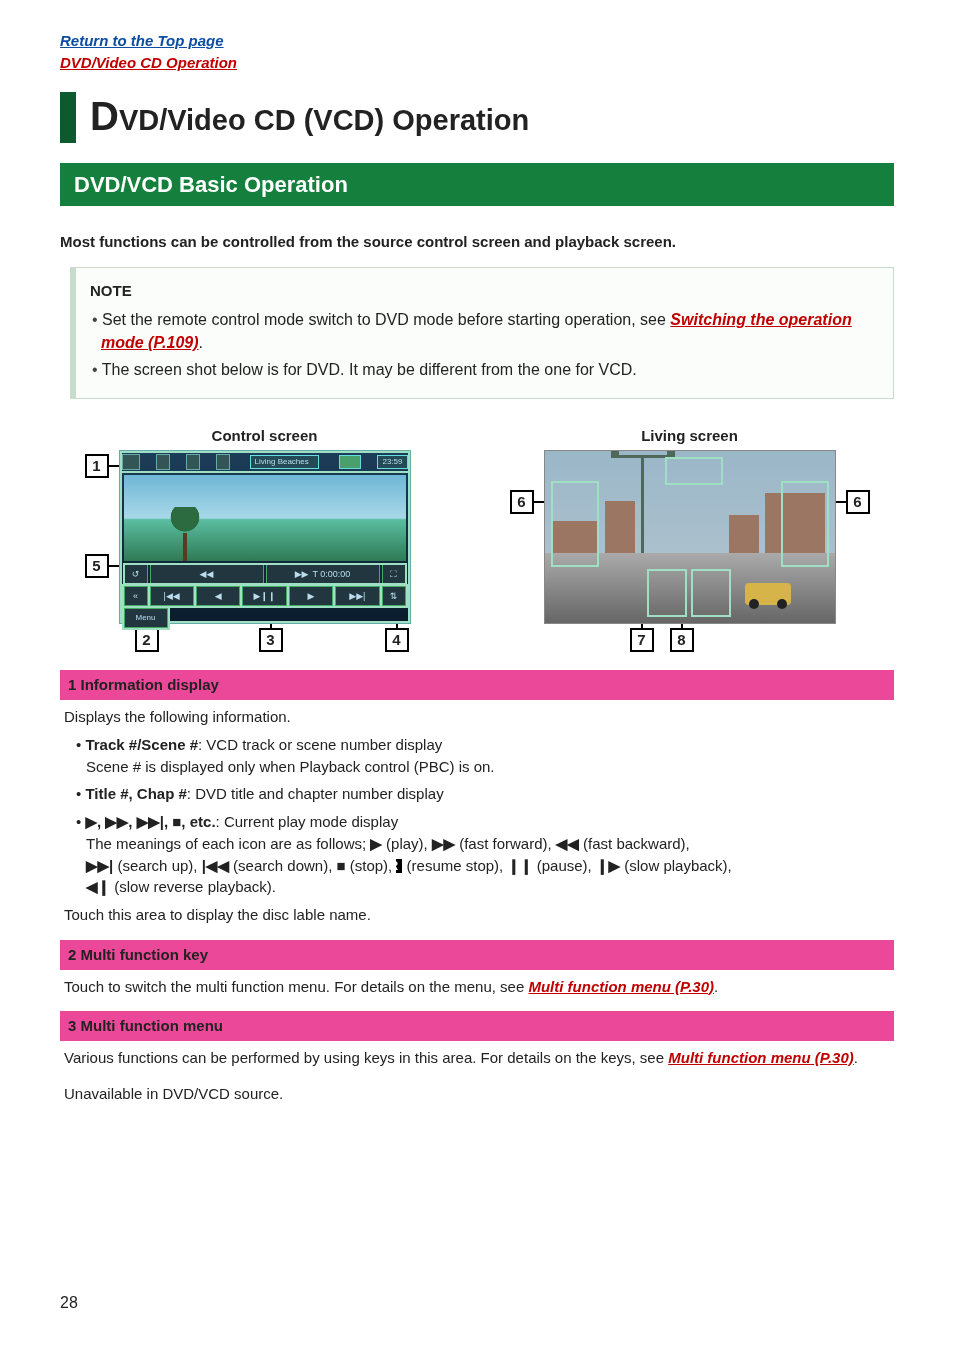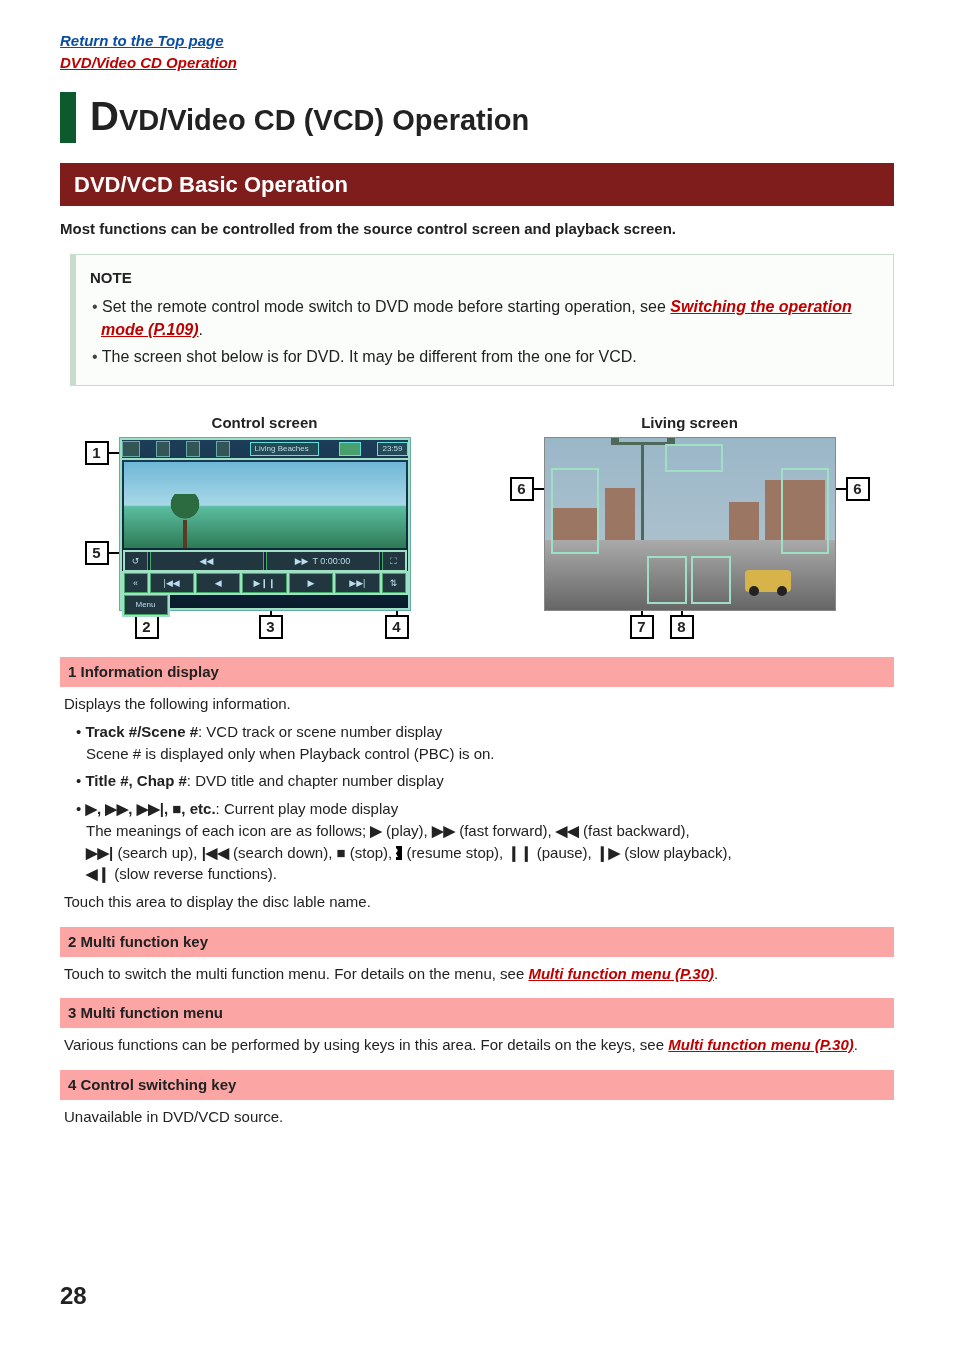--- a/index.html
+++ b/index.html
@@ -28,26 +28,26 @@
   .page-title {
     border-left: 16px solid #0c5a2e;
     padding: 4px 0 2px 14px;
     margin-bottom: 20px;
     font-size: 29px;
     font-weight: 700;
     color: #222;
   }
   .page-title .big { font-size: 40px; line-height: 1; }
   .section-bar {
-    background: #7f1d1d;
+    background: #15803d;
     color: #fff;
     padding: 6px 14px;
     font-size: 22px;
     font-weight: 700;
-    margin-bottom: 12px;
+    margin-bottom: 25px;
   }
   .intro { font-weight: 700; margin-bottom: 14px; }
   .note-box {
     border: 1px solid #c7dccc;
     border-left: 6px solid #c7dccc;
     background: #fafdfa;
     padding: 12px 14px 12px 14px;
     margin: 0 0 18px 10px;
   }
   .note-box .note-title { font-weight: 700; margin-bottom: 6px; }
@@ -122,35 +122,35 @@
   .vid .l1{left:-30px;} .vid .l2{left:26px;}
   .vid .zone { position:absolute; border:2px solid #9fe0c5; }
   .vid .zL{left:6px;top:30px;width:48px;height:86px;}
   .vid .zR{right:6px;top:30px;width:48px;height:86px;}
   .vid .zT{left:120px;top:6px;width:58px;height:28px;}
   .vid .zBa{left:102px;bottom:6px;width:40px;height:48px;}
   .vid .zBb{left:146px;bottom:6px;width:40px;height:48px;}
 
   .item-block { margin-bottom: 14px; }
   .item-head {
-    background: #fca5a5;
+    background: #ec4899;
     font-weight: 700;
     padding: 4px 8px;
     margin-bottom: 6px;
   }
   .item-body { padding: 0 4px; }
   .item-body p { margin-bottom: 6px; }
   .item-body ul { list-style:none; padding-left: 12px; }
   .item-body ul li { text-indent:-10px; padding-left:10px; margin-bottom:6px; }
   .item-body ul li::before { content:"• "; }
   .b { font-weight:700; }
   .sym { font-family: "Segoe UI Symbol", Arial, sans-serif; font-weight:700; }
   .r-box { display:inline-block; background:#000; color:#fff; font-weight:700; font-size:12px; padding:0 3px; line-height:14px; vertical-align:1px;}
 
-  .page-num { font-size: 24px; font-weight: 700; position:absolute; bottom:40px; left:60px; }
+  .page-num { font-size: 16px; font-weight: 400; position:absolute; bottom:40px; left:60px; }
 </style>
 </head>
 <body>
 
 <div class="top-links">
   <a href="#">Return to the Top page</a>
   <a href="#" class="red">DVD/Video CD Operation</a>
 </div>
 
 <div class="page-title">
@@ -275,21 +275,21 @@
         <span>The meanings of each icon are as follows; </span>
         <span class="sym">▶</span><span> (play), </span>
         <span class="sym">▶▶</span><span> (fast forward), </span>
         <span class="sym">◀◀</span><span> (fast backward),</span><br>
         <span class="sym">▶▶|</span><span> (search up), </span>
         <span class="sym">|◀◀</span><span> (search down), </span>
         <span class="sym">■</span><span> (stop), </span>
         <span class="r-box">R</span><span> (resume stop), </span>
         <span class="sym">❙❙</span><span> (pause), </span>
         <span class="sym">❙▶</span><span> (slow playback),</span><br>
-        <span class="sym">◀❙</span><span> (slow reverse functions).</span>
+        <span class="sym">◀❙</span><span> (slow reverse playback).</span>
       </li>
     </ul>
     <p>Touch this area to display the disc lable name.</p>
   </div>
 </div>
 
 <div class="item-block">
   <div class="item-head">2  Multi function key</div>
   <div class="item-body">
     <p>
@@ -301,19 +301,18 @@
 <div class="item-block">
   <div class="item-head">3  Multi function menu</div>
   <div class="item-body">
     <p>
       <span>Various functions can be performed by using keys in this area. For details on the keys, see </span><a href="#" class="link-red">Multi function menu (P.30)</a><span>.</span>
     </p>
   </div>
 </div>
 
 <div class="item-block">
-  <div class="item-head">4  Control switching key</div>
   <div class="item-body">
     <p>Unavailable in DVD/VCD source.</p>
   </div>
 </div>
 
 <div class="page-num">28</div>
 
 </body></html>

